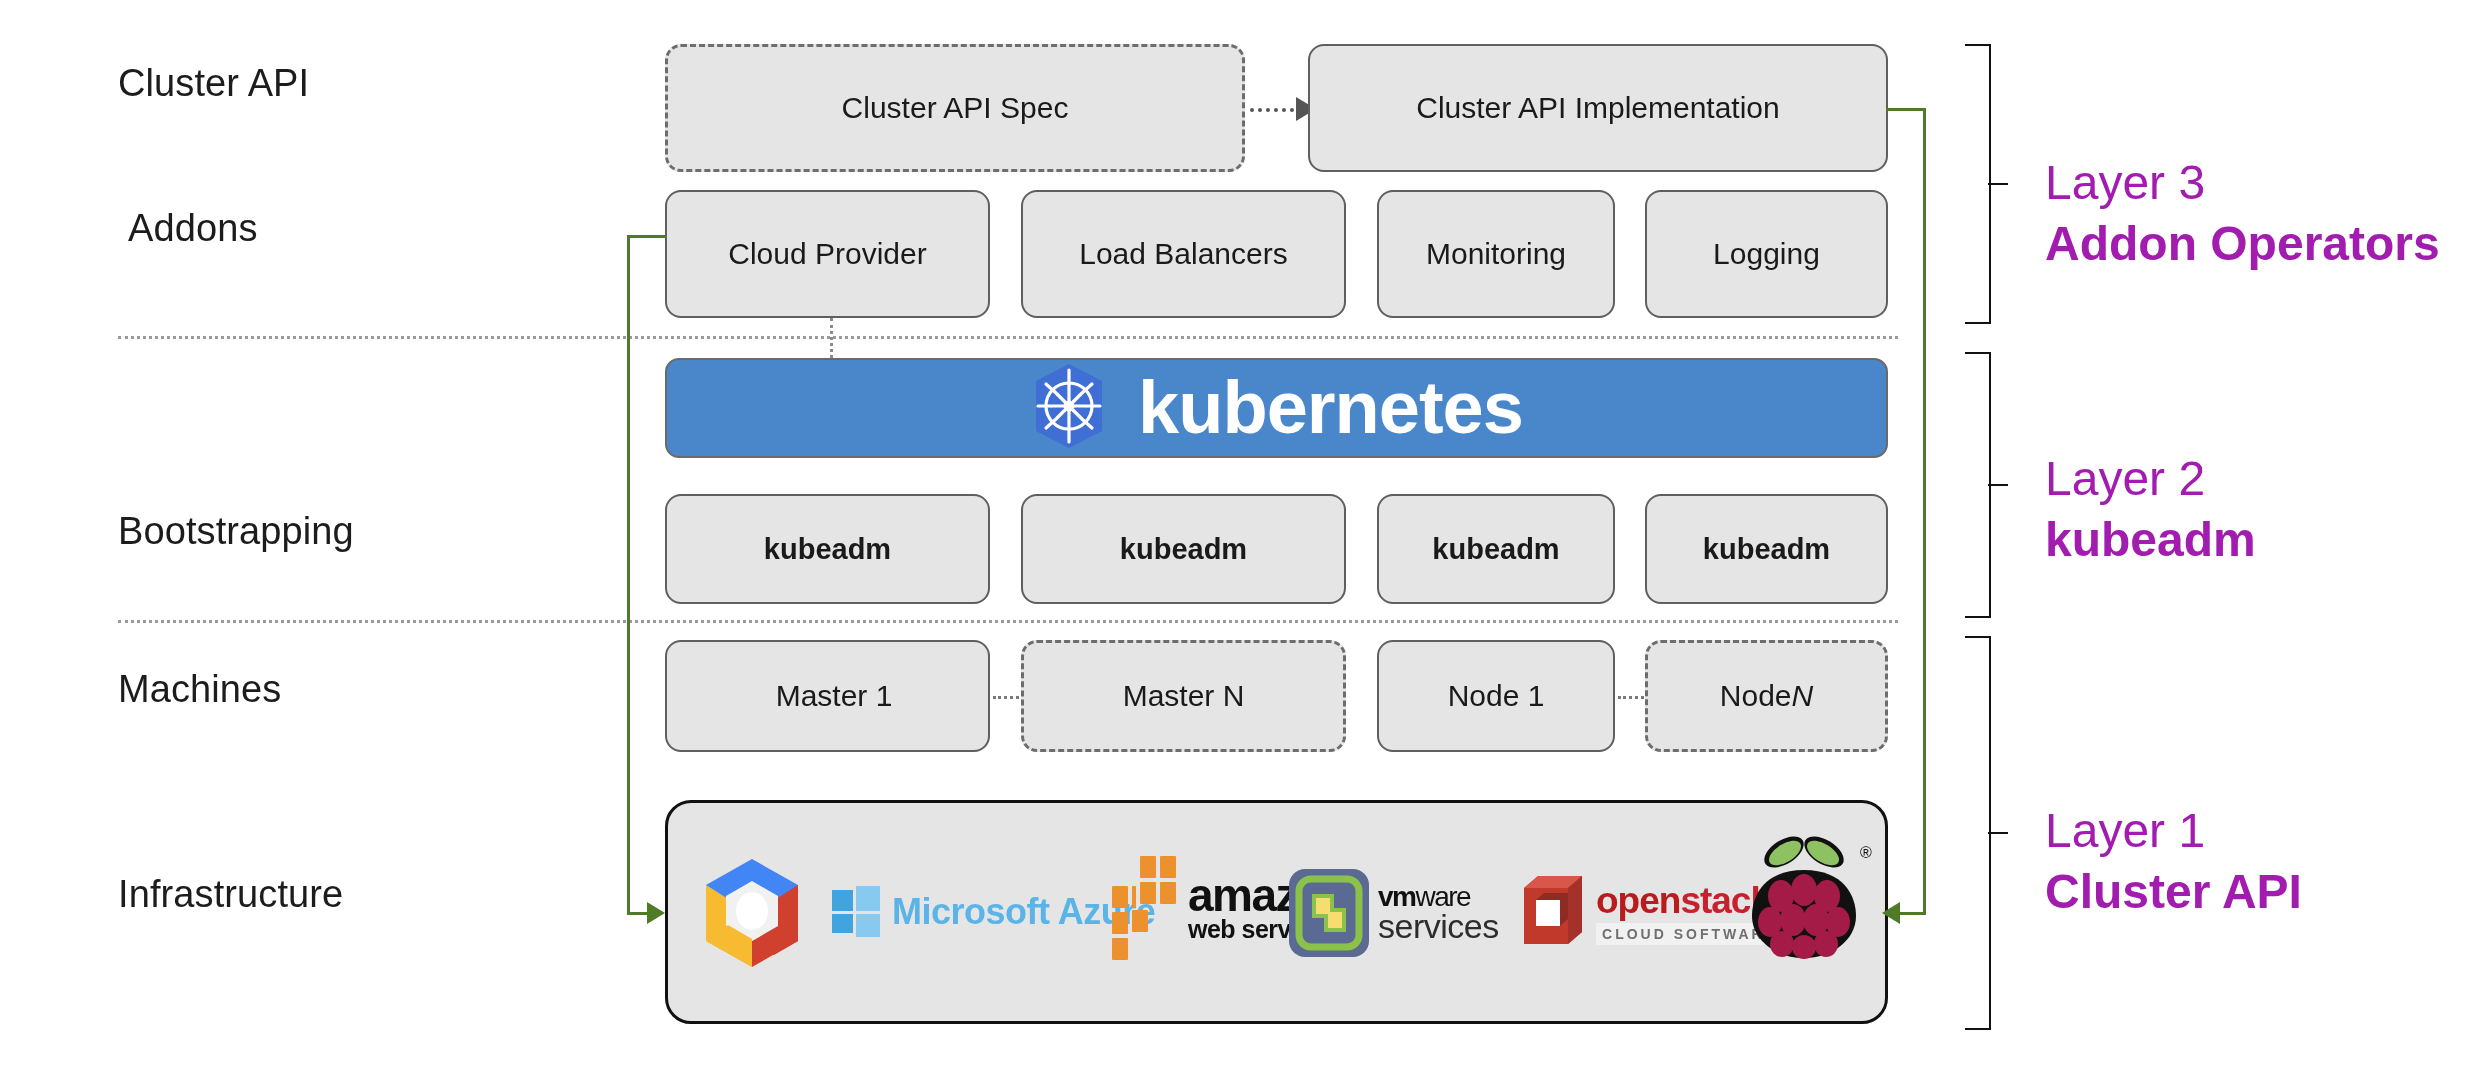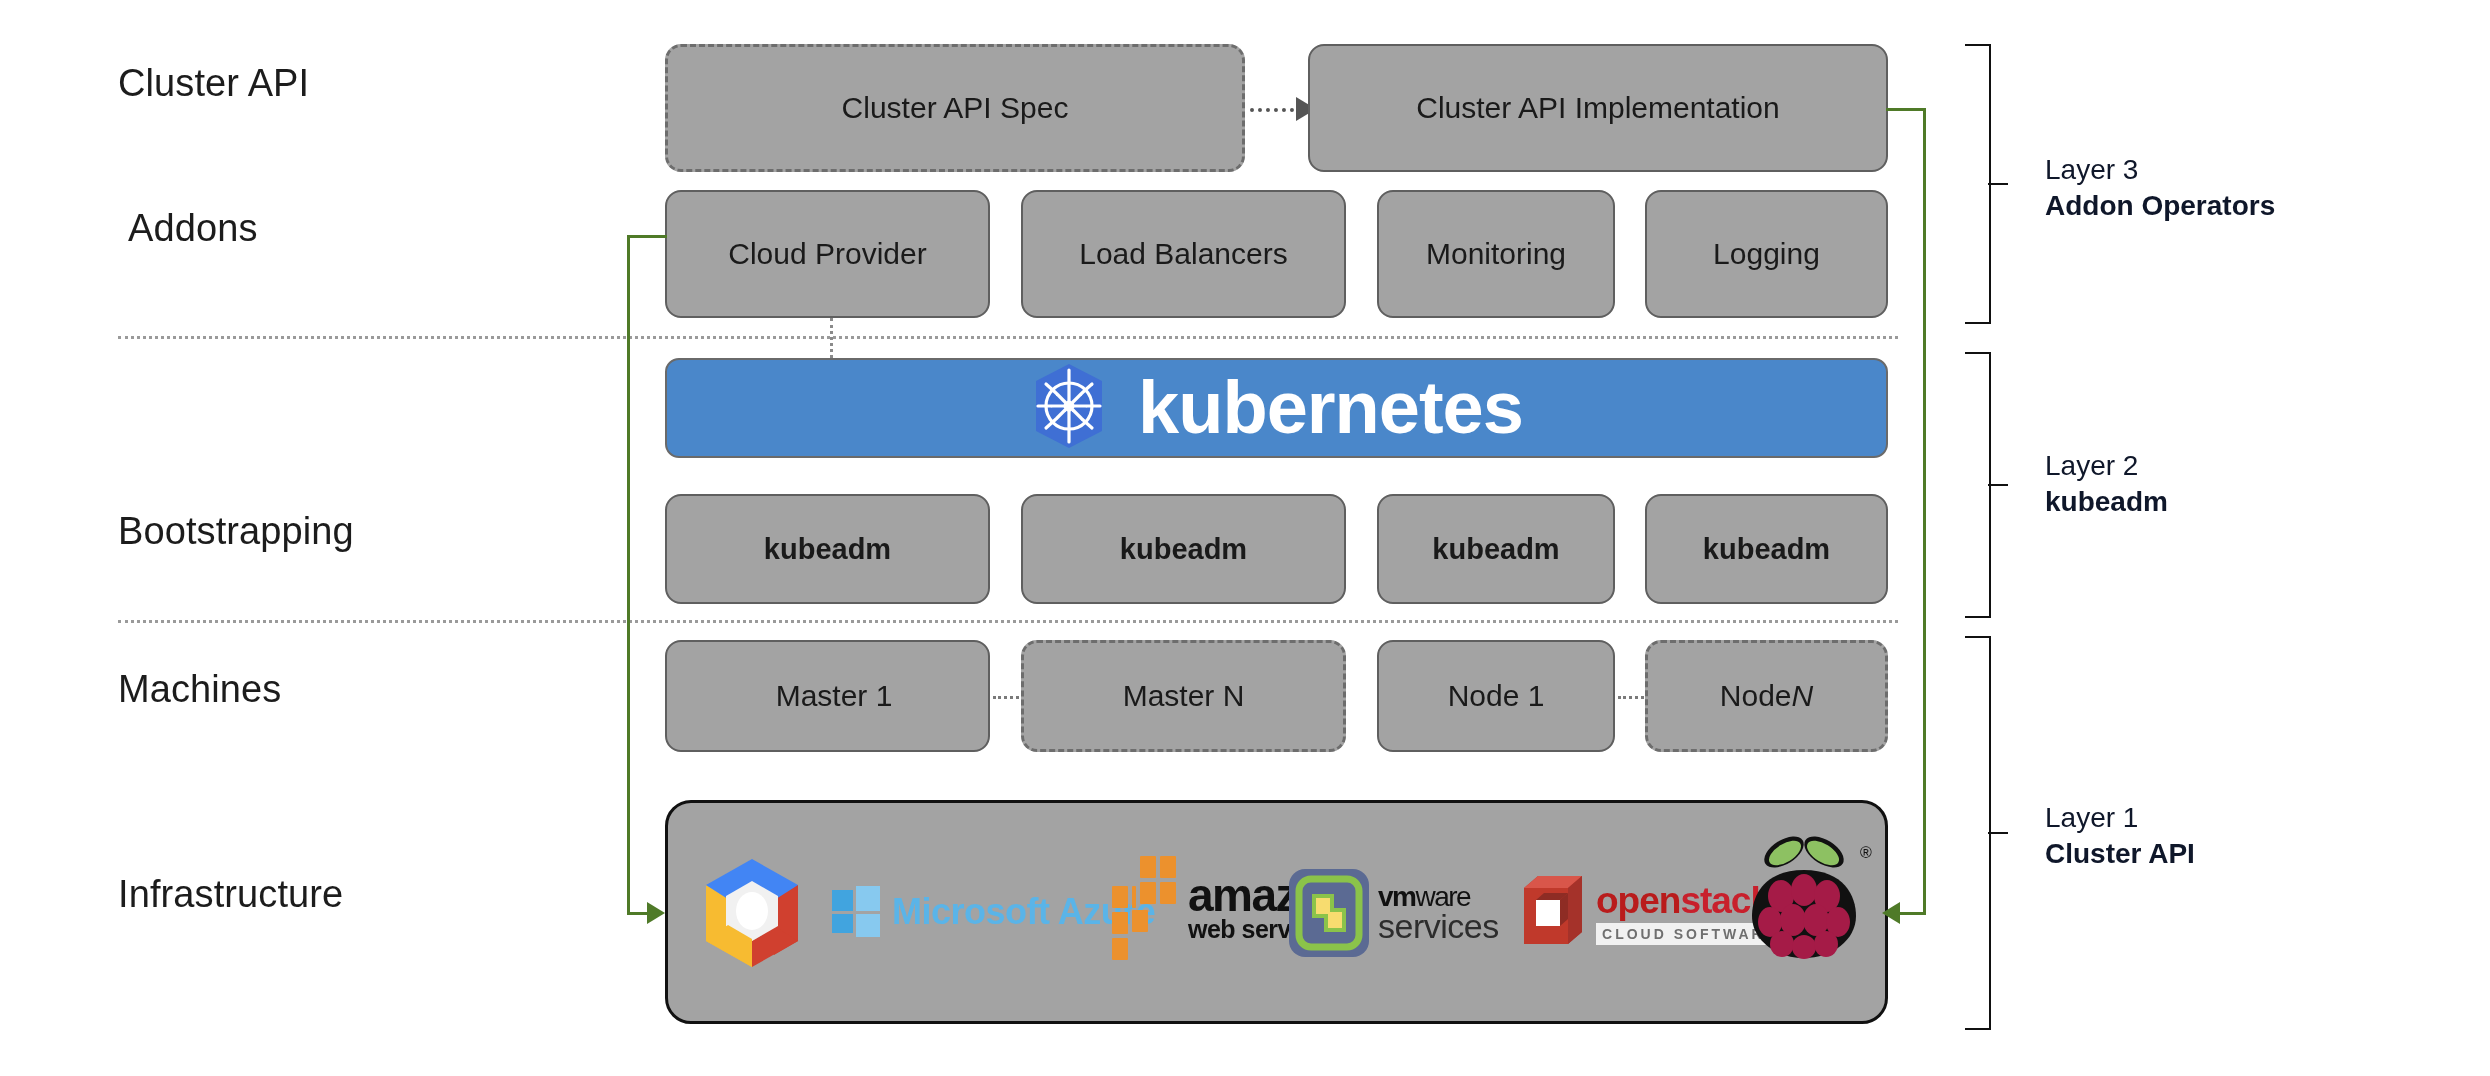--- a/index.html
+++ b/index.html
@@ -25,21 +25,21 @@
     font-size: 38px;
     color: #1c1c1c;
     white-space: nowrap;
     letter-spacing: 0.1px;
   }
 
   
   .box {
     position: absolute;
     box-sizing: border-box;
-    background: #a3a3a3;
+    background: #e5e5e5;
     border: 2px solid #5f5f5f;
     border-radius: 16px;
     display: flex;
     align-items: center;
     justify-content: center;
     font-size: 30px;
     color: #1a1a1a;
     text-align: left;
   }
   .box.dashed {
@@ -127,22 +127,22 @@
     width: 26px;
   }
   .bracket-nub {
     position: absolute;
     height: 2px;
     width: 20px;
     background: #111111;
   }
   .layer-label {
     position: absolute;
-    font-size: 28px;
-    color: #0f172a;
+    font-size: 48px;
+    color: #a21caf;
     line-height: 1.28;
     white-space: nowrap;
   }
   .layer-label .strong { font-weight: bold; display: block; }
 
   
   .logo { position: absolute; display: flex; align-items: center; }
   .logo svg { display: block; }
   .azure-text {
     color: #5ab4e8;

